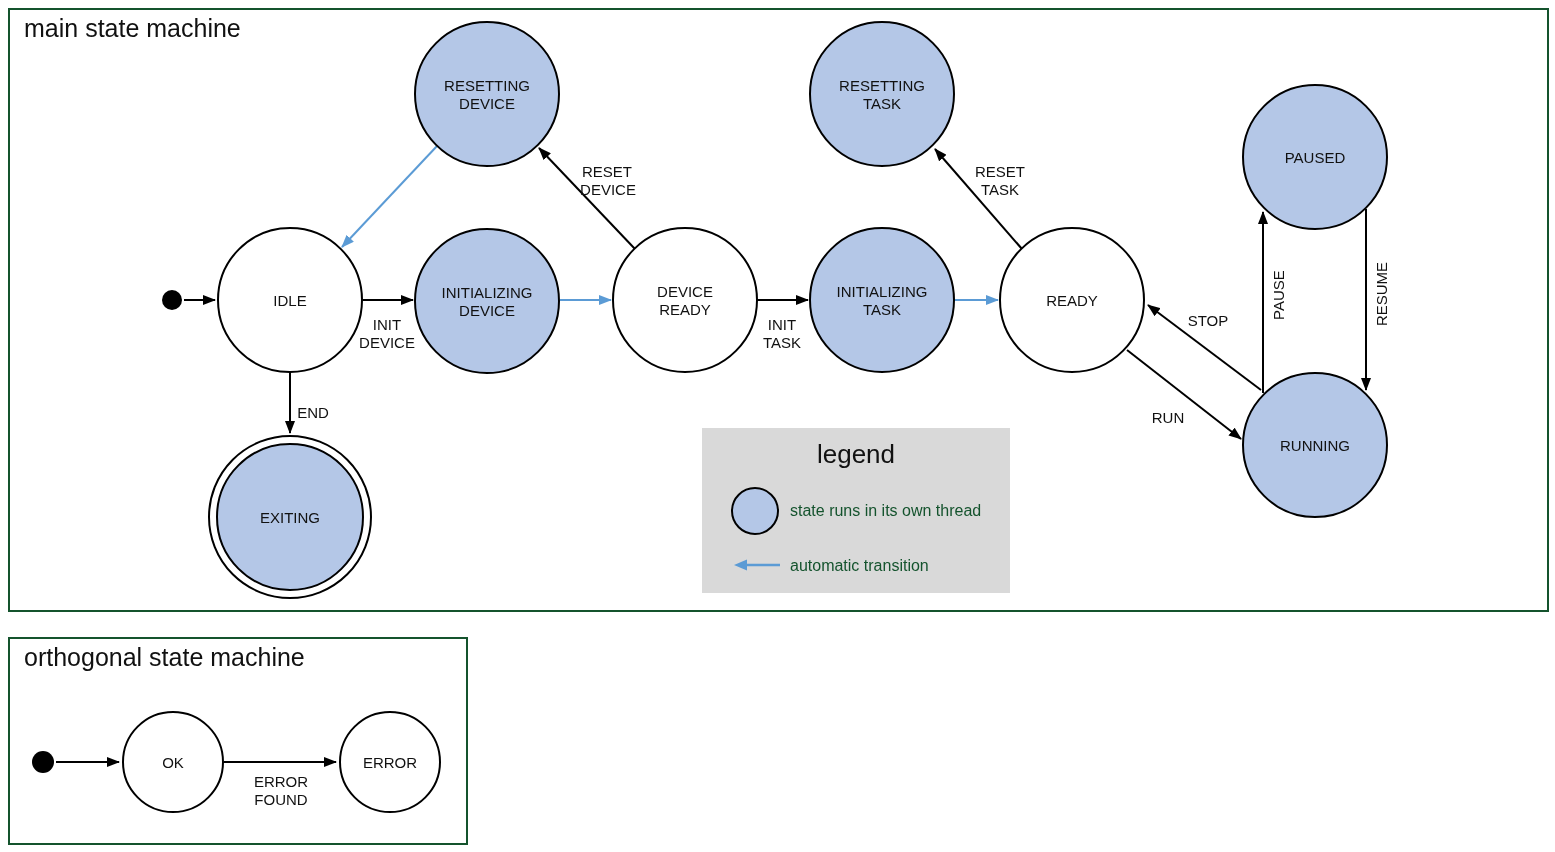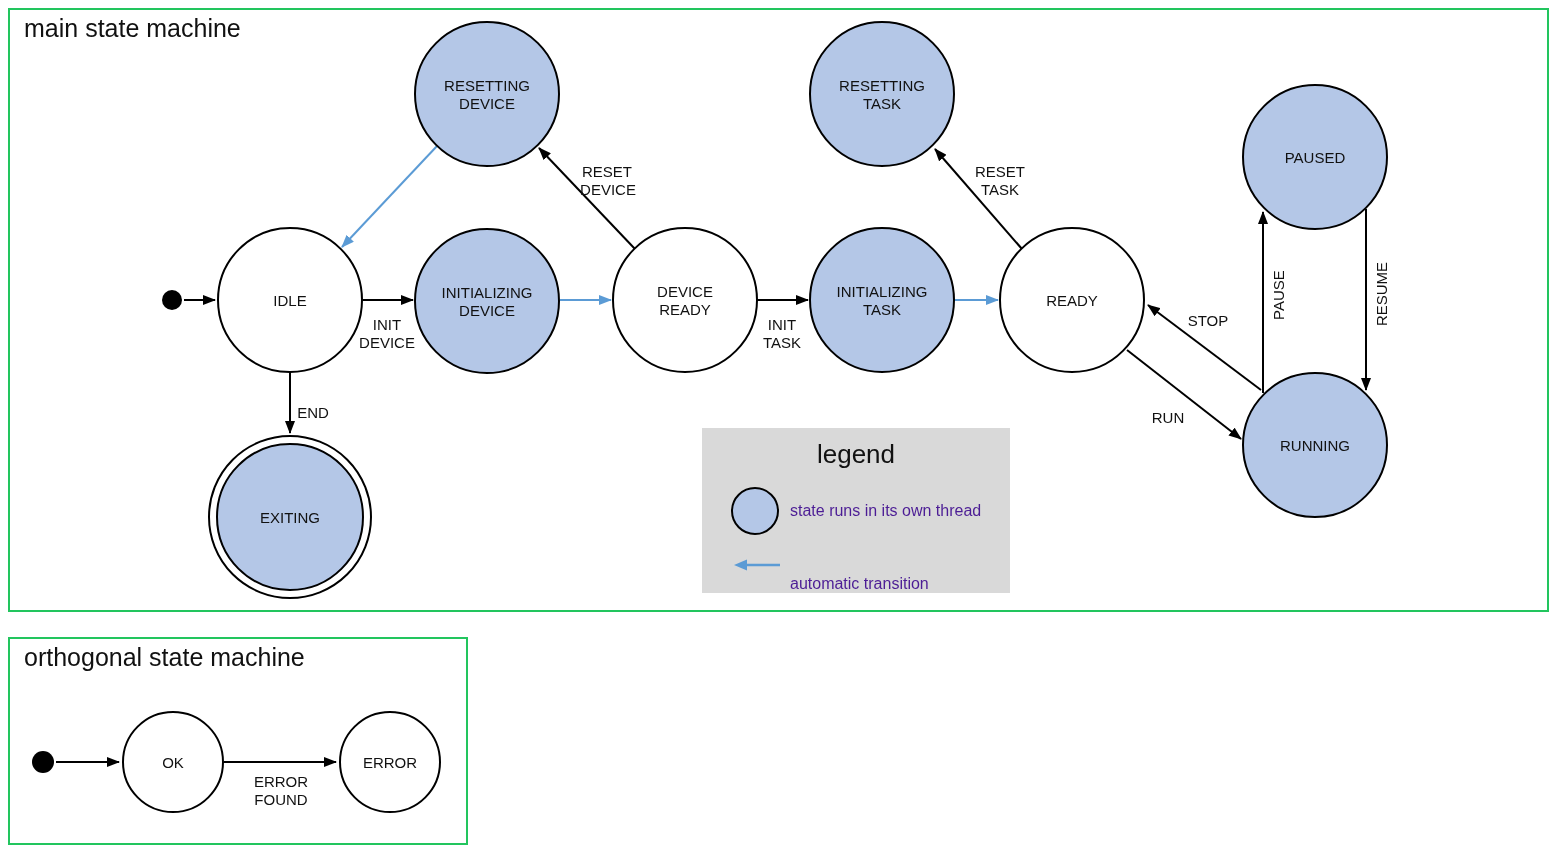--- a/index.html
+++ b/index.html
@@ -1,17 +1,17 @@
 <!DOCTYPE html>
 <html style="--thread-fill: #b4c7e7; --auto-color: #5b9bd5; --legend-bg: #d9d9d9;"><head>
 <meta charset="utf-8">
 <style>
   html,body{margin:0;padding:0;background:#ffffff;font-family:"Liberation Sans",sans-serif;}
   .canvas{position:relative;width:1555px;height:852px;background:#fff;overflow:hidden;}
-  .frame{position:absolute;border:2px solid #22c55e;background:#fff;box-sizing:border-box;z-index:1;}
+  .frame{position:absolute;border:2px solid #14532d;background:#fff;box-sizing:border-box;z-index:1;}
   #main-frame{left:8px;top:8px;width:1541px;height:604px;}
   #ortho-frame{left:8px;top:637px;width:460px;height:208px;padding-left:20px;}
   .frame-title{position:absolute;left:14px;top:4px;margin:0;font-size:25px;font-weight:400;color:#111;letter-spacing:0px;white-space:nowrap;z-index:3;}
   #diagram-svg{position:absolute;left:0;top:0;z-index:2;pointer-events:none;}
   circle.state{stroke:#000;stroke-width:2px;}
   circle.state.thread{fill:var(--thread-fill);}
   circle.state.plain{fill:#ffffff;}
   circle.state-outer{fill:#ffffff;stroke:#000;stroke-width:2px;}
   circle.initial-dot{fill:#000;}
   line.edge{stroke-width:2px;}
@@ -20,23 +20,23 @@
   #arrow-black path{fill:#000;}
   #arrow-blue path{fill:var(--auto-color);}
   text.state-label,text.edge-label{font-family:"Liberation Sans",sans-serif;font-size:15px;fill:#111;text-anchor:middle;dominant-baseline:central;}
   .legend{position:absolute;left:702px;top:428px;width:308px;height:165px;background:var(--legend-bg);z-index:3;}
   .legend-title{margin:4px;padding-top:7px;text-align:center;font-size:26px;font-weight:400;color:#111;}
   .legend-circle-icon{position:absolute;left:28px;top:58px;}
   .legend-circle-icon circle{fill:var(--thread-fill);stroke:#000;stroke-width:2px;}
   .legend-arrow-icon{position:absolute;left:30px;top:129px;}
   .legend-arrow-icon line{stroke:var(--auto-color);stroke-width:2.5px;}
   .legend-arrow-icon path{fill:var(--auto-color);}
-  .legend-text{position:absolute;left:88px;font-size:16px;color:#4c1d95;white-space:nowrap;}
+  .legend-text{position:absolute;left:88px;font-size:16px;color:#14532d;white-space:nowrap;}
   .legend-text.t1{top:74px;}
-  .legend-text.t2{top:147px;}
+  .legend-text.t2{top:129px;}
 </style>
 </head>
 <body>
 
 <div class="canvas">
 
   <section class="frame" id="main-frame">
     <h2 class="frame-title">main state machine</h2>
   </section>
 

